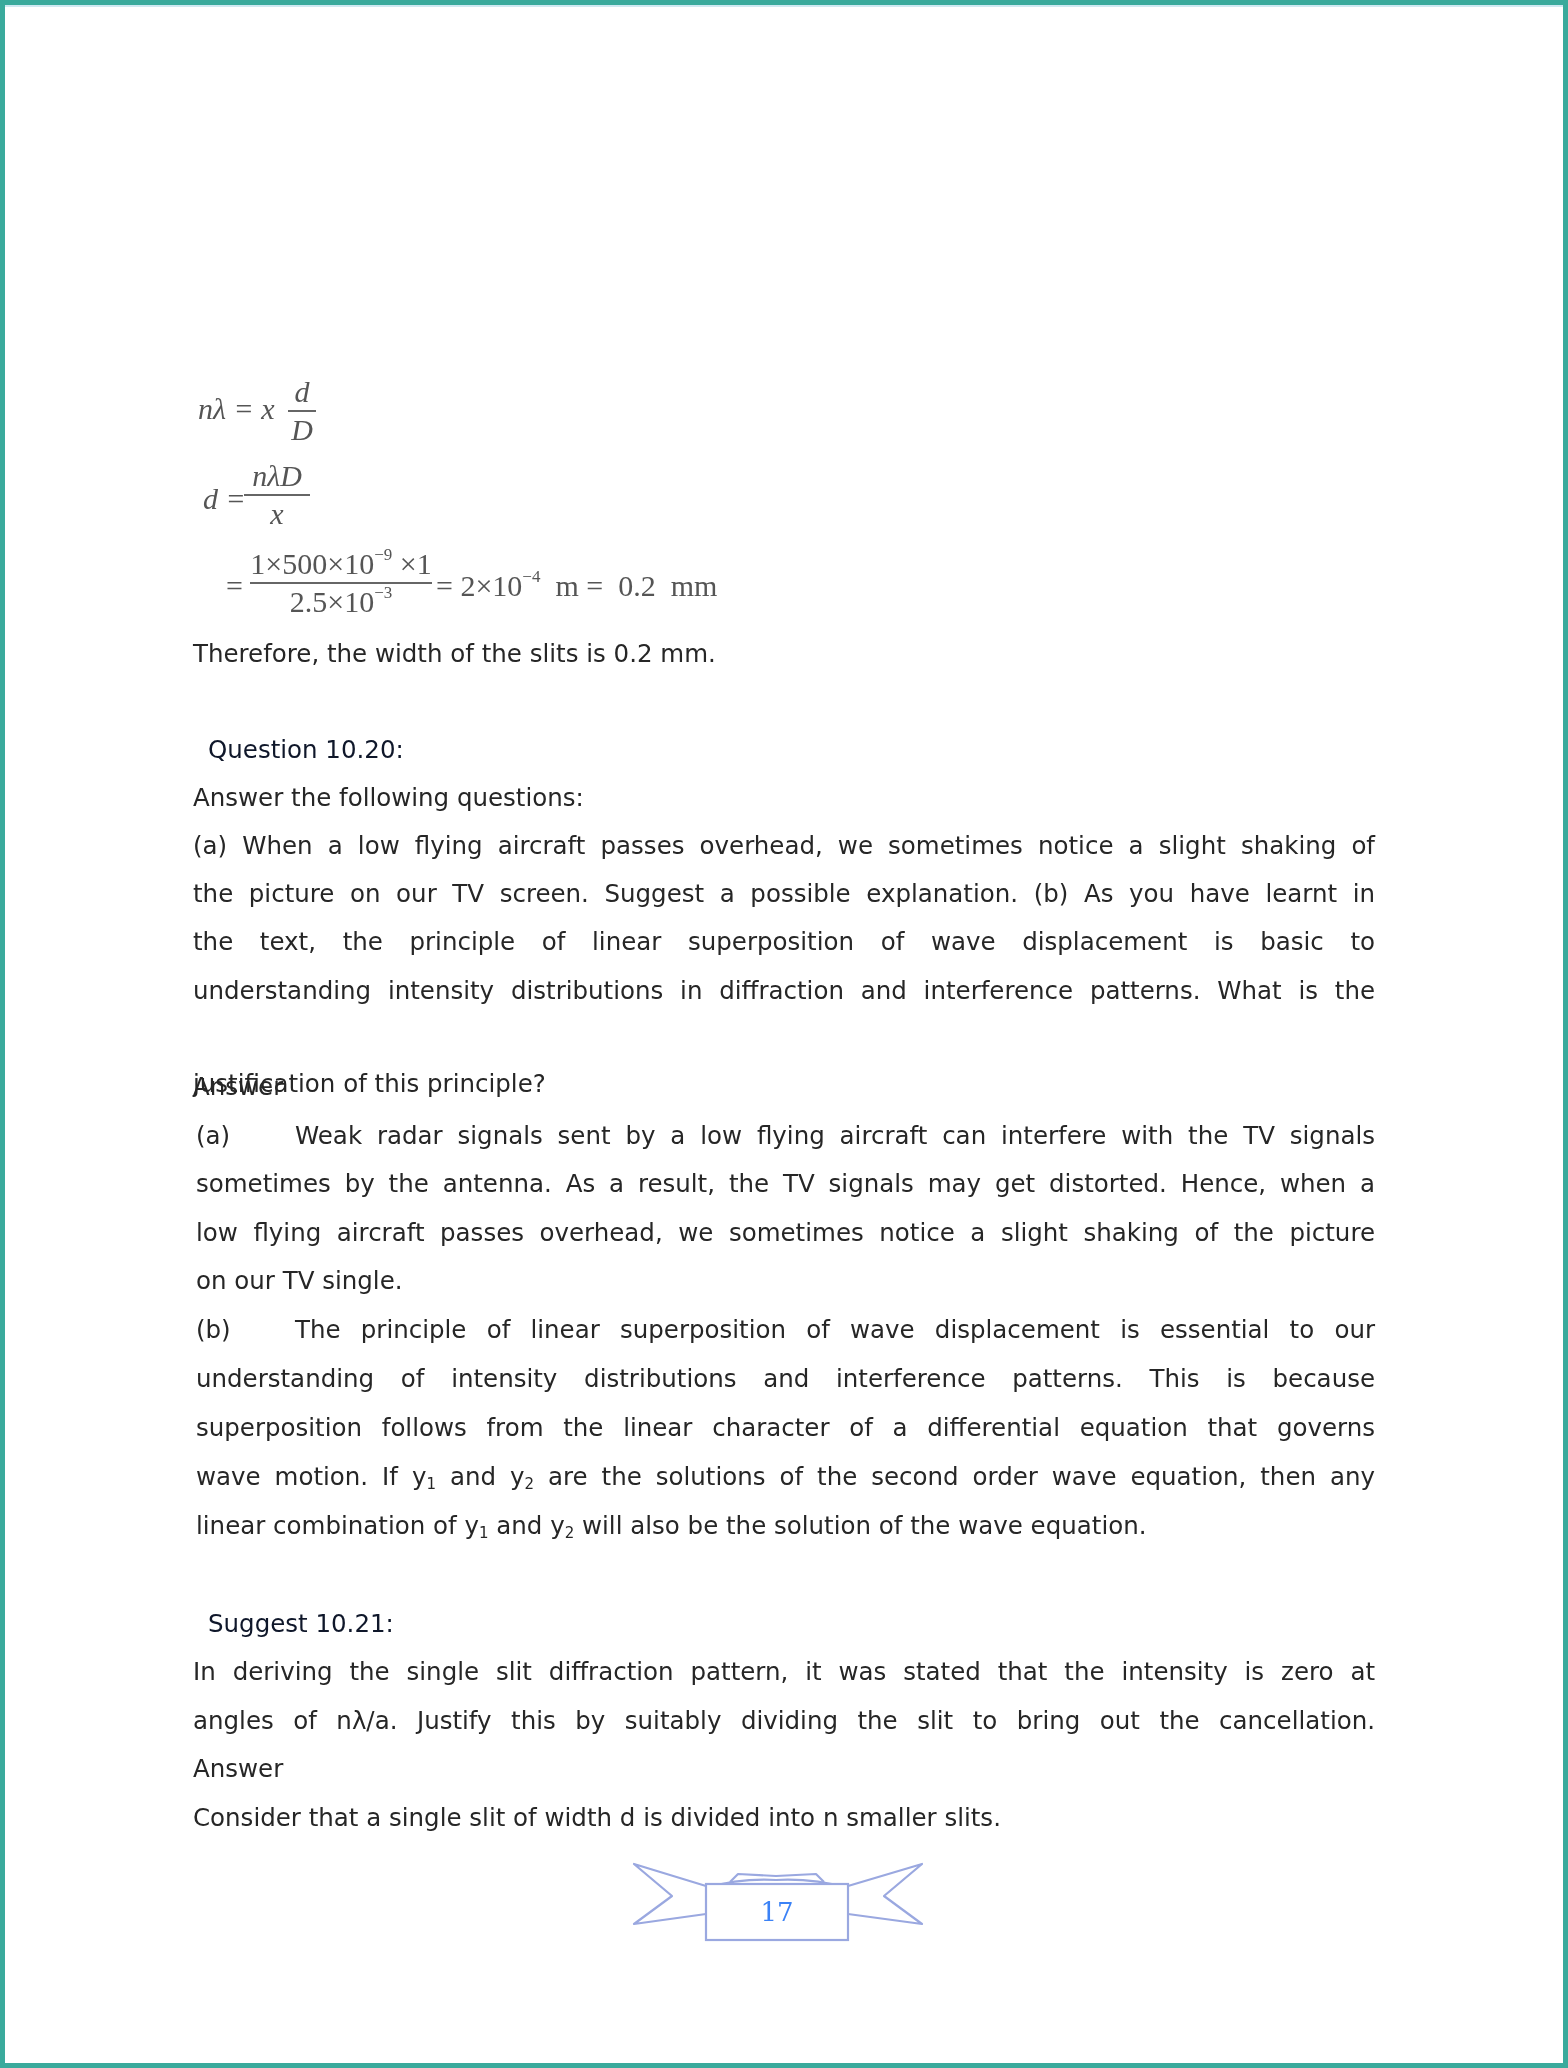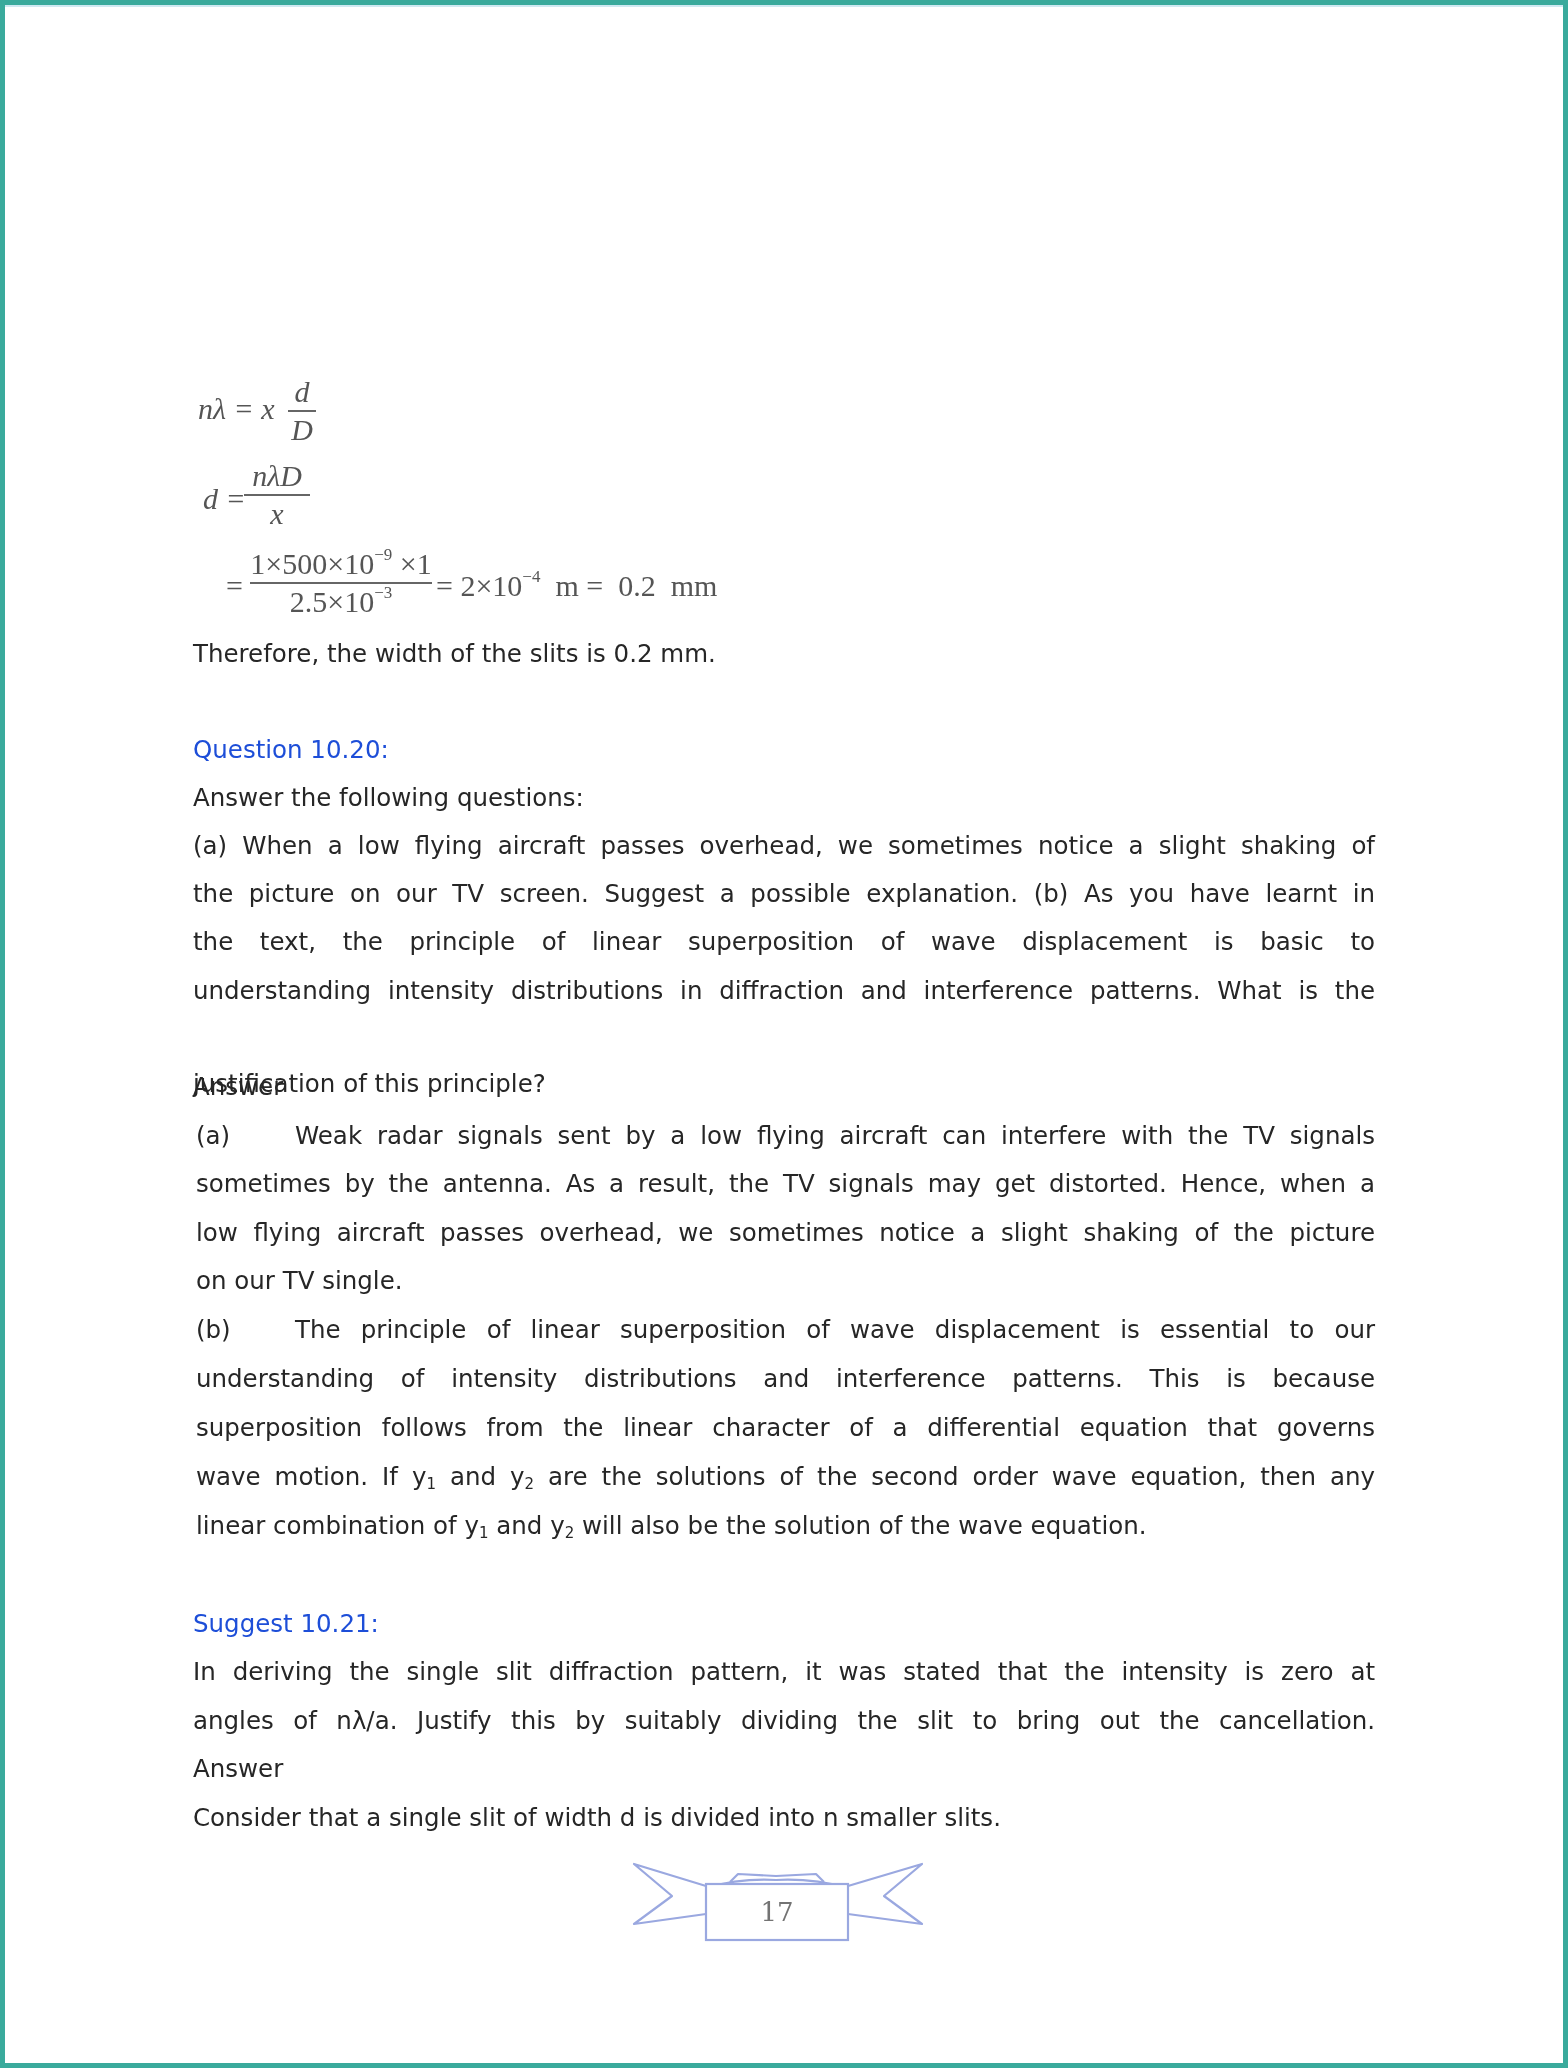--- a/index.html
+++ b/index.html
@@ -18,41 +18,41 @@
     position: absolute; left: 5px; right: 5px; top: 5px; height: 2px; background: #cfe9f2;
   }
   .line {
     position: absolute; left: 193px; width: 1182px;
     font-size: 24.5px; line-height: 48px; height: 48px;
     white-space: nowrap;
   }
   .justify {
     text-align: justify; text-align-last: justify; white-space: normal;
   }
-  .q-label { color: #1d4ed8; }
+  .q-label { color: #0f172a; margin-left: 15px; }
   .ans { left: 196px; width: 1179px; }
   sub { font-size: 15px; vertical-align: -4px; line-height: 0; }
 
   
   .math {
     position: absolute; font-family: "Liberation Serif", "DejaVu Serif", serif;
     color: #555; font-size: 30px; line-height: 1;
   }
   .it { font-style: italic; }
   .frac { position: absolute; text-align: center; }
   .frac .num, .frac .den { display: block; }
   .frac .bar { display: block; height: 1.6px; background: #666; margin: 3px 0; }
   .sup { font-size: 17px; position: relative; top: -14px; }
 
   
   .ribbon { position: absolute; left: 630px; top: 1858px; width: 296px; height: 88px; }
   .page-num {
     position: absolute; left: 76px; top: 26px; width: 142px; height: 56px;
     text-align: center; line-height: 56px; font-size: 26px;
-    font-family: "DejaVu Serif", serif; color: #737373;
+    font-family: "DejaVu Serif", serif; color: #3b82f6;
   }
 </style>
 </head>
 <body>
 
 <div class="page-border"></div>
 <div class="inner-rule"></div>
 
 <div>
   <span class="math it" style="left:198px; top:394px;">nλ = x</span>

